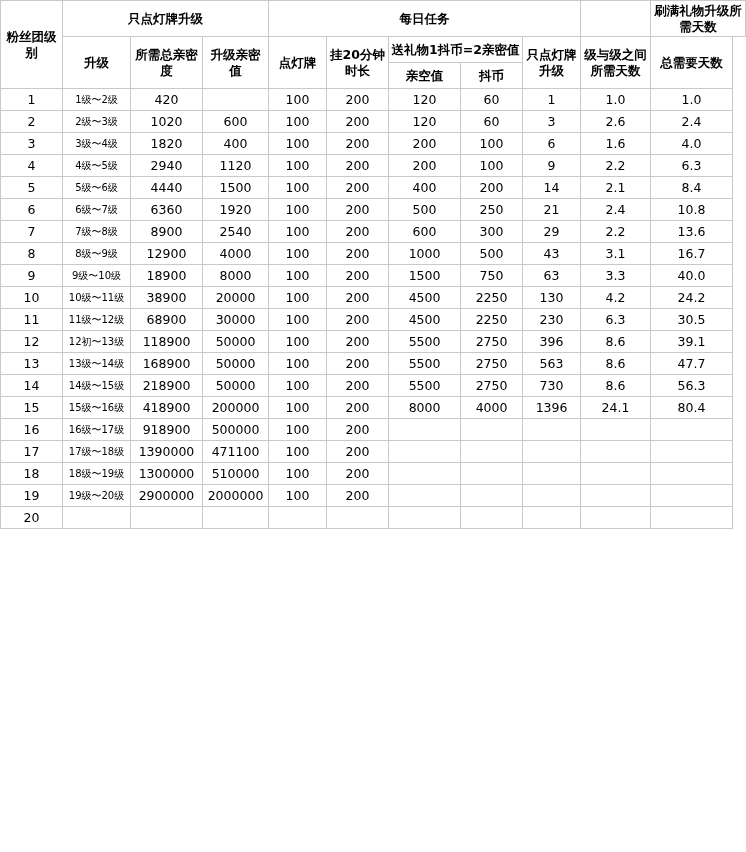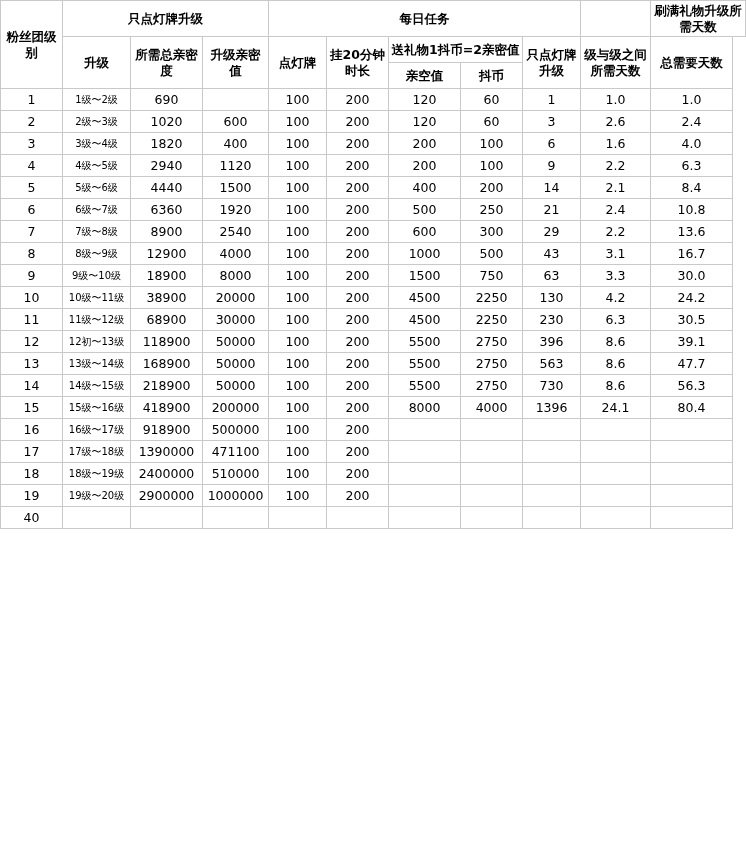--- a/index.html
+++ b/index.html
@@ -91,21 +91,21 @@
     </tr>
     <tr class="hdr-bot">
       <th>亲空值</th>
       <th>抖币</th>
     </tr>
   </thead>
   <tbody>
       <tr>
         <td class="num">1</td>
         <td class="lvl">1级〜2级</td>
-        <td class="num">690</td>
+        <td class="num">420</td>
         <td class="num"></td>
         <td class="num">100</td>
         <td class="num">200</td>
         <td class="num">120</td>
         <td class="num">60</td>
         <td class="num">1</td>
         <td class="num">1.0</td>
         <td class="num">1.0</td>
       </tr>
       <tr>
@@ -203,21 +203,21 @@
         <td class="num">9</td>
         <td class="lvl">9级〜10级</td>
         <td class="num">18900</td>
         <td class="num">8000</td>
         <td class="num">100</td>
         <td class="num">200</td>
         <td class="num">1500</td>
         <td class="num">750</td>
         <td class="num">63</td>
         <td class="num">3.3</td>
-        <td class="num">30.0</td>
+        <td class="num">40.0</td>
       </tr>
       <tr>
         <td class="num">10</td>
         <td class="lvl">10级〜11级</td>
         <td class="num">38900</td>
         <td class="num">20000</td>
         <td class="num">100</td>
         <td class="num">200</td>
         <td class="num">4500</td>
         <td class="num">2250</td>
@@ -312,45 +312,45 @@
         <td class="num">200</td>
         <td class="num"></td>
         <td class="num"></td>
         <td class="num"></td>
         <td class="num"></td>
         <td class="num"></td>
       </tr>
       <tr>
         <td class="num">18</td>
         <td class="lvl">18级〜19级</td>
-        <td class="num">2400000</td>
+        <td class="num">1300000</td>
         <td class="num">510000</td>
         <td class="num">100</td>
         <td class="num">200</td>
         <td class="num"></td>
         <td class="num"></td>
         <td class="num"></td>
         <td class="num"></td>
         <td class="num"></td>
       </tr>
       <tr>
         <td class="num">19</td>
         <td class="lvl">19级〜20级</td>
         <td class="num">2900000</td>
-        <td class="num">1000000</td>
-        <td class="num">100</td>
-        <td class="num">200</td>
-        <td class="num"></td>
-        <td class="num"></td>
-        <td class="num"></td>
-        <td class="num"></td>
-        <td class="num"></td>
-      </tr>
-      <tr>
-        <td class="num">40</td>
+        <td class="num">2000000</td>
+        <td class="num">100</td>
+        <td class="num">200</td>
+        <td class="num"></td>
+        <td class="num"></td>
+        <td class="num"></td>
+        <td class="num"></td>
+        <td class="num"></td>
+      </tr>
+      <tr>
+        <td class="num">20</td>
         <td class="lvl"></td>
         <td class="num"></td>
         <td class="num"></td>
         <td class="num"></td>
         <td class="num"></td>
         <td class="num"></td>
         <td class="num"></td>
         <td class="num"></td>
         <td class="num"></td>
         <td class="num"></td>

